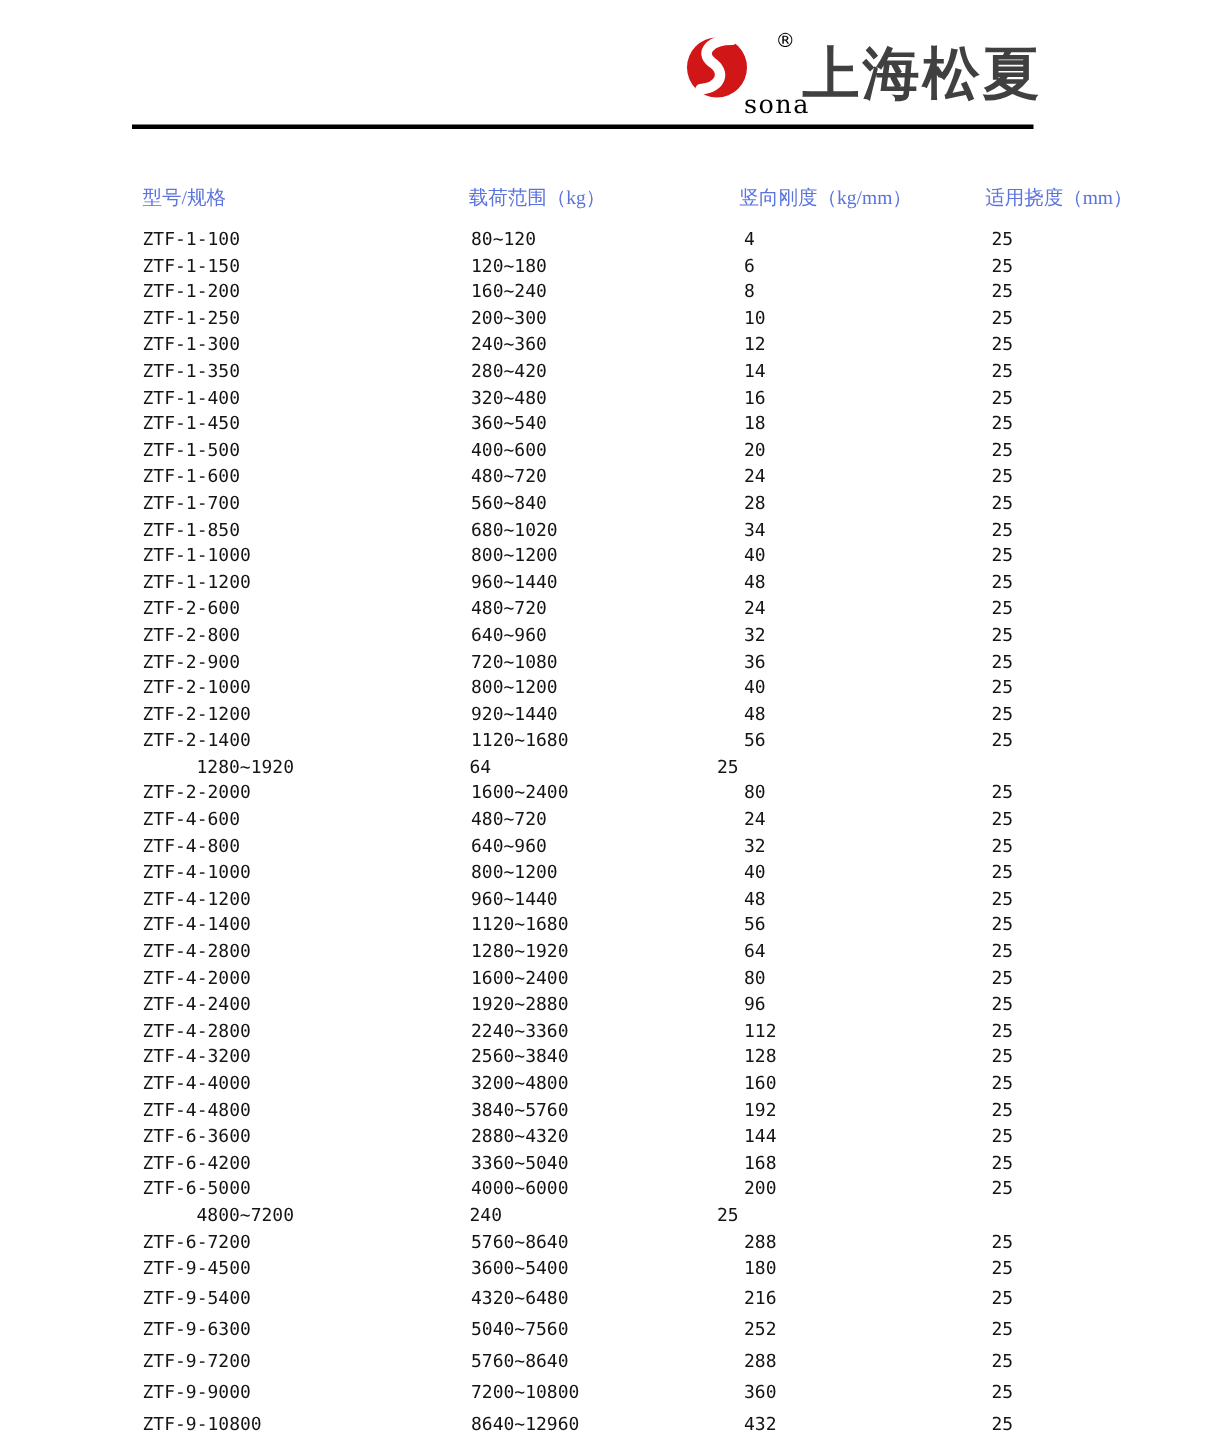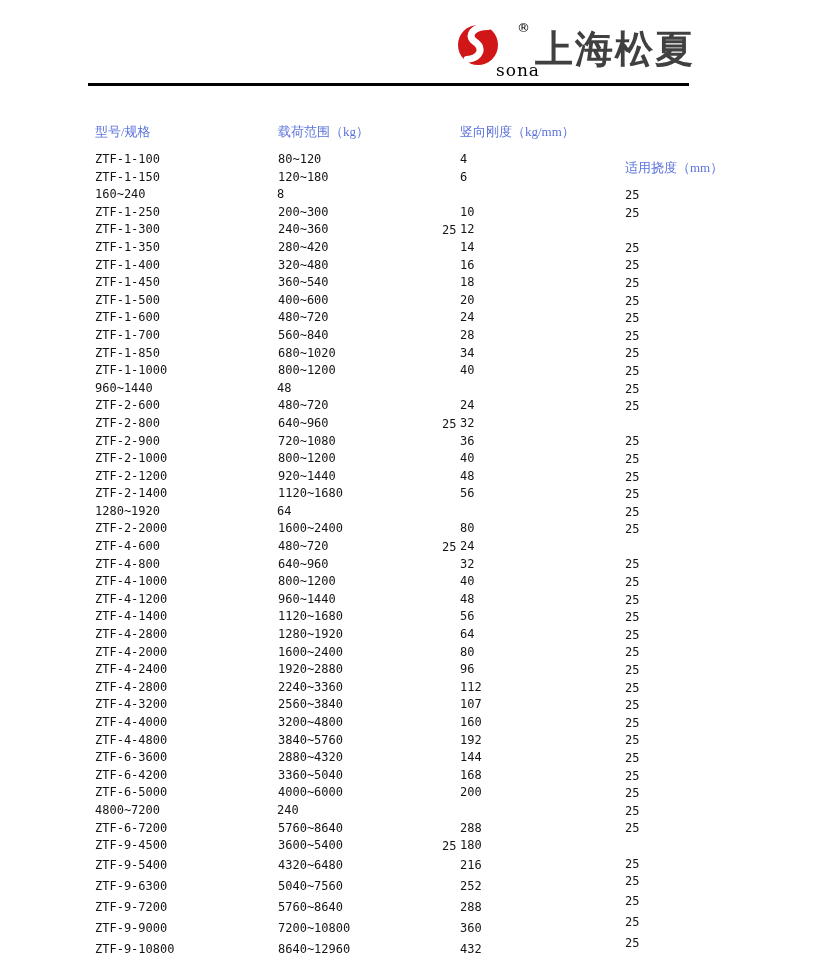--- a/index.html
+++ b/index.html
@@ -35,23 +35,23 @@
     font-family:Liberation Serif, serif;
     font-size:13px;color:var(--accent,#5b73dc);white-space:nowrap;
   }
   .row{
     display:flex;height:17.6px;line-height:17.6px;
     font-size:12px;color:#141414;white-space:nowrap;
   }
   .row.tall{height:21px;line-height:21px;}
   .cell{display:block;}
   .c0{width:183px;}
-  .c1{width:182px;}
+  .c1{width:182px;margin-left:36px;}
   .c2{width:165px;}
-  .c3{flex:1;margin-top:36px;}
+  .c3{flex:1;}
 </style>
 </head>
 <body>
 
 <div class="logo-mark">
   <svg width="46" height="44" viewBox="0 0 46 44" xmlns="http://www.w3.org/2000/svg">
     <circle cx="22" cy="21" r="20" style="fill:var(--logo-red,#d01616)"></circle>
     <path d="M 32,2.5 C 17,2.5 10.5,11.5 18.5,17.5 C 28,24 25,34 11,35.5" fill="none" stroke="#ffffff" stroke-width="7" stroke-linecap="round"></path>
   </svg>
 </div>
@@ -74,20 +74,21 @@
     <span class="cell c2">4</span>
     <span class="cell c3">25</span>
   </div>
       <div class="row">
     <span class="cell c0">ZTF-1-150</span>
     <span class="cell c1">120~180</span>
     <span class="cell c2">6</span>
     <span class="cell c3">25</span>
   </div>
       <div class="row">
+    <span class="cell c0">ZTF-1-200</span>
     <span class="cell c1">160~240</span>
     <span class="cell c2">8</span>
     <span class="cell c3">25</span>
   </div>
       <div class="row">
     <span class="cell c0">ZTF-1-250</span>
     <span class="cell c1">200~300</span>
     <span class="cell c2">10</span>
     <span class="cell c3">25</span>
   </div>
@@ -139,20 +140,21 @@
     <span class="cell c2">34</span>
     <span class="cell c3">25</span>
   </div>
       <div class="row">
     <span class="cell c0">ZTF-1-1000</span>
     <span class="cell c1">800~1200</span>
     <span class="cell c2">40</span>
     <span class="cell c3">25</span>
   </div>
       <div class="row">
+    <span class="cell c0">ZTF-1-1200</span>
     <span class="cell c1">960~1440</span>
     <span class="cell c2">48</span>
     <span class="cell c3">25</span>
   </div>
       <div class="row">
     <span class="cell c0">ZTF-2-600</span>
     <span class="cell c1">480~720</span>
     <span class="cell c2">24</span>
     <span class="cell c3">25</span>
   </div>
@@ -247,21 +249,21 @@
   </div>
       <div class="row">
     <span class="cell c0">ZTF-4-2800</span>
     <span class="cell c1">2240~3360</span>
     <span class="cell c2">112</span>
     <span class="cell c3">25</span>
   </div>
       <div class="row">
     <span class="cell c0">ZTF-4-3200</span>
     <span class="cell c1">2560~3840</span>
-    <span class="cell c2">107</span>
+    <span class="cell c2">128</span>
     <span class="cell c3">25</span>
   </div>
       <div class="row">
     <span class="cell c0">ZTF-4-4000</span>
     <span class="cell c1">3200~4800</span>
     <span class="cell c2">160</span>
     <span class="cell c3">25</span>
   </div>
       <div class="row">
     <span class="cell c0">ZTF-4-4800</span>

